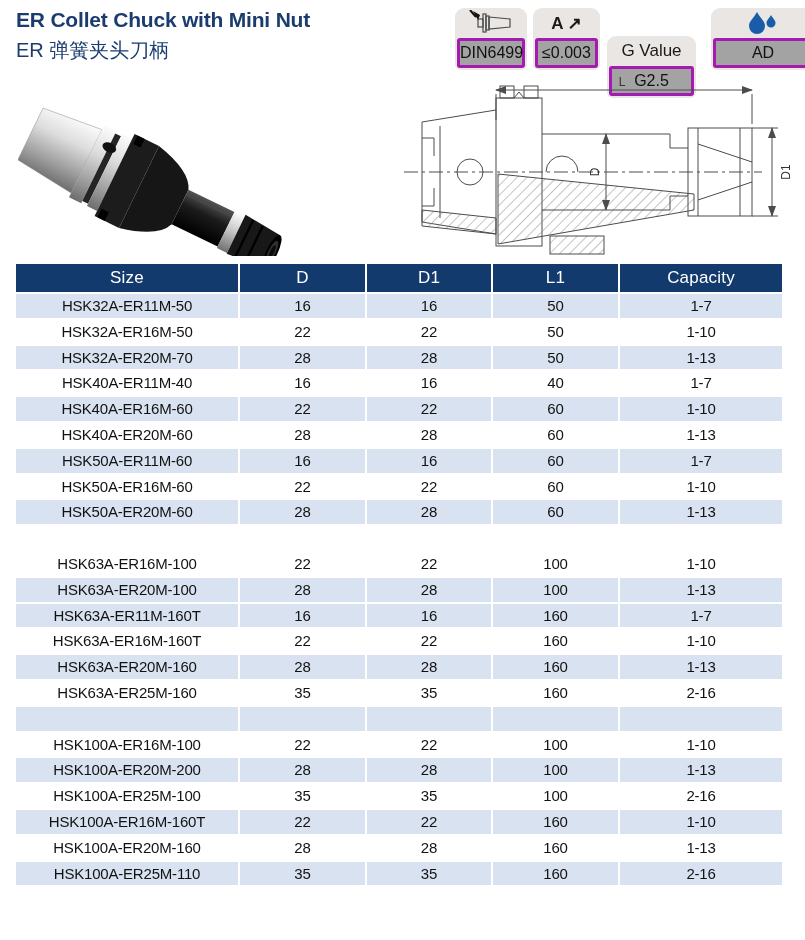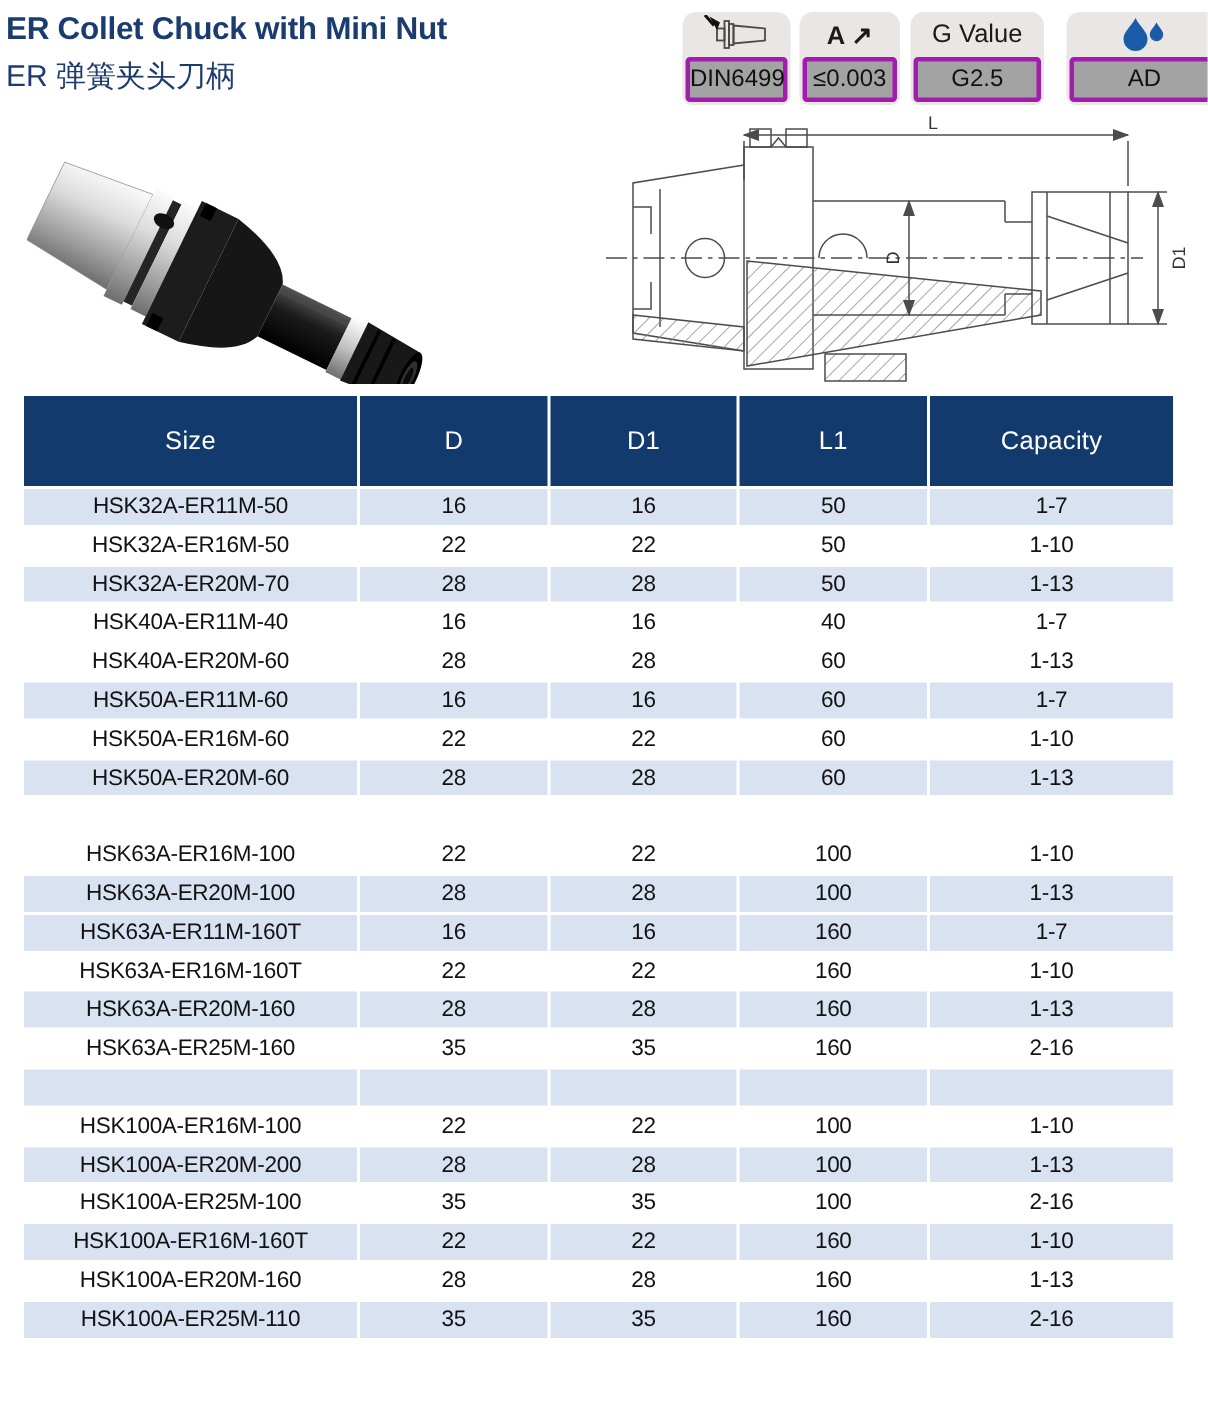--- a/index.html
+++ b/index.html
@@ -9,45 +9,45 @@
     -webkit-font-smoothing:antialiased;
   }
   :root{
     --navy:#133a6d;
     --rowblue:#d9e2f1;
     --titleblue:#1b3c6e;
     --badgegray:#e9e6e4;
     --linecol:#4c4c4c;
   }
   
-  .page-title{position:absolute;left:4px;top:8px;color:var(--titleblue);}
+  .page-title{position:absolute;left:16px;top:8px;color:var(--titleblue);}
   .title-en{font-size:21px;font-weight:bold;letter-spacing:-0.2px;}
   .title-zh{font-size:20px;font-weight:normal;margin-top:5px;}
   
   .badges{position:absolute;left:455px;top:8px;display:flex;align-items:flex-start;}
   .badge{background:var(--badgegray);border-radius:9px 9px 6px 6px;display:flex;flex-direction:column;justify-content:flex-end;height:62px;box-sizing:border-box;}
   .badge-top{flex:1;display:flex;align-items:center;justify-content:center;font-size:17px;color:#1a1a1a;}
   .badge-val{margin:0 2px 2px 2px;background:#a3a3a3;border:3px solid #a21caf;border-radius:3px;height:24px;line-height:24px;text-align:center;font-size:16px;color:#111;}
   .b1{width:72px;margin-right:6px;}
   .b2{width:67px;margin-right:7px;}
-  .b3{width:89px;margin-right:15px;}
+  .b3{width:89px;margin-right:15px;margin-top:28px;}
   .b4{width:104px;}
   .arrow-glyph{font-weight:bold;}
   
   .photo{position:absolute;left:18px;top:84px;width:372px;height:172px;}
   .diagram{position:absolute;left:400px;top:76px;width:400px;height:184px;}
   .diagram svg text{font-family:"Liberation Sans",sans-serif;font-size:12px;fill:#333;}
   
   table.spec{
     position:absolute;left:14px;top:262px;width:770px;
     border-collapse:separate;border-spacing:2px;table-layout:fixed;
   }
   table.spec th{
     background:var(--navy);color:#fff;font-weight:normal;font-size:17px;
-    height:28px;padding:16px;letter-spacing:0.2px;
+    height:28px;padding:0;letter-spacing:0.2px;
   }
   table.spec td{
     text-align:center;font-size:15px;color:#121212;height:23.8px;padding:0;
     letter-spacing:-0.2px;line-height:23.8px;white-space:nowrap;overflow:hidden;
   }
   table.spec tr.alt td{background:var(--rowblue);}
 </style>
 </head>
 <body>
 
@@ -237,20 +237,27 @@
         <td>50</td>
         <td>1-13</td>
       </tr>
       <tr>
         <td>HSK40A-ER11M-40</td>
         <td>16</td>
         <td>16</td>
         <td>40</td>
         <td>1-7</td>
       </tr>
+      <tr class="alt">
+        <td>HSK40A-ER16M-60</td>
+        <td>22</td>
+        <td>22</td>
+        <td>60</td>
+        <td>1-10</td>
+      </tr>
       <tr>
         <td>HSK40A-ER20M-60</td>
         <td>28</td>
         <td>28</td>
         <td>60</td>
         <td>1-13</td>
       </tr>
       <tr class="alt">
         <td>HSK50A-ER11M-60</td>
         <td>16</td>

